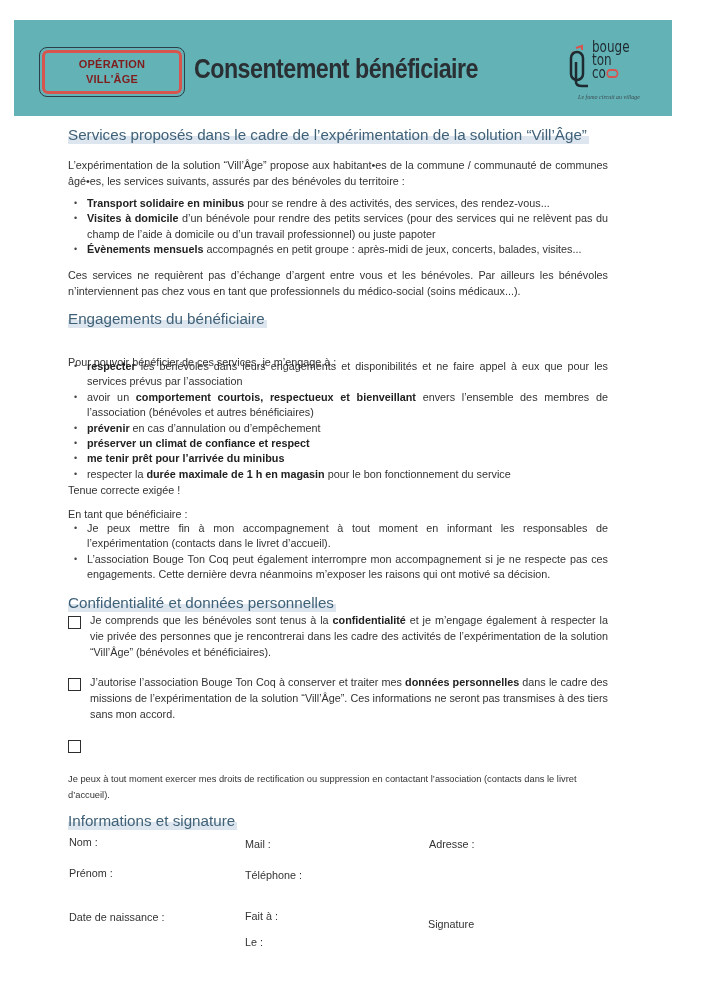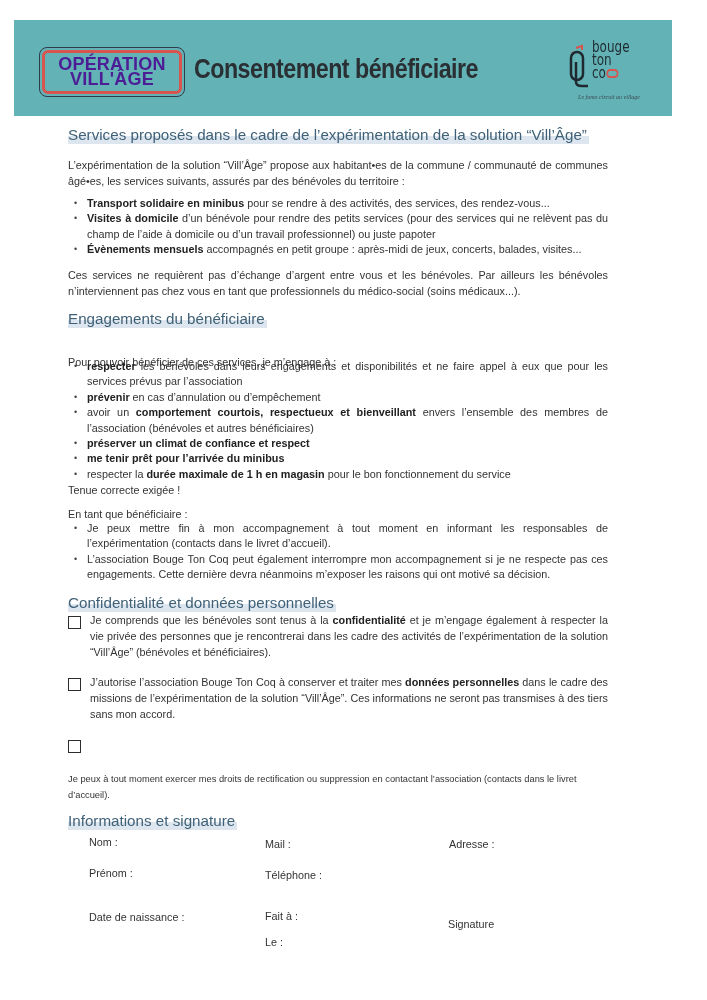--- a/index.html
+++ b/index.html
@@ -10,21 +10,21 @@
       position: absolute; left: 14px; top: 20px; width: 658px; height: 96px;
       background: #63b2b6;
     }
     .op-badge {
       position: absolute; left: 25px; top: 27px; width: 146px; height: 50px;
       border: 1.5px solid #2c3e4a; border-radius: 8px; padding: 2px;
     }
     .op-badge-inner {
       width: 100%; height: 100%; border: 3px solid #d8544e; border-radius: 6px;
       display: flex; flex-direction: column; align-items: center; justify-content: center;
-      font-weight: bold; font-size: 18px; color: #4c1d95; line-height: 15px; letter-spacing: 0.2px;
+      font-weight: bold; font-size: 11px; color: #7f1d1d; line-height: 15px; letter-spacing: 0.2px;
     }
     .doc-title {
       position: absolute; left: 180px; top: 34px;
       font-family: "Liberation Sans", sans-serif; font-weight: bold; font-size: 27px;
       color: #2a2f33; letter-spacing: -0.6px; transform: scaleX(0.86); transform-origin: left center;
     }
     .logo { position: absolute; left: 540px; top: 16px; width: 110px; height: 70px; }
     .logo-mark { position: absolute; left: 14px; top: 8px; width: 22px; height: 46px; }
     .logo-words {
       position: absolute; left: 38px; top: 5px; font-size: 15px; line-height: 13px;
@@ -54,21 +54,21 @@
 
     .check-row { position: absolute; left: 68px; width: 540px; display: flex; align-items: flex-start; }
     .checkbox {
       flex: 0 0 auto; width: 13px; height: 13px; border: 1.6px solid #2d2d2d; margin-top: 4px; margin-right: 9px; background: #fff;
     }
     .check-text { font-size: 10.8px; line-height: 16px; color: #333; text-align: justify; }
     .check-text b { color: #222; }
 
     .small-para { position: absolute; left: 68px; width: 540px; font-size: 9.3px; line-height: 15.5px; color: #333; }
 
-    .field { position: absolute; font-size: 10.8px; color: #333; margin-left: 20px; }
+    .field { position: absolute; font-size: 10.8px; color: #333; }
   </style>
 </head>
 <body>
 
 <div class="header-bar">
   <div class="op-badge">
     <div class="op-badge-inner">
       <span>OPÉRATION</span>
       <span>VILL'ÂGE</span>
     </div>
@@ -104,22 +104,22 @@
 </ul>
 
 <div class="para" style="top:267px;">Ces services ne requièrent pas d’échange d’argent entre vous et les bénévoles. Par ailleurs les bénévoles n’interviennent pas chez vous en tant que professionnels du médico-social (soins médicaux...).</div>
 
 <div class="section-title" style="top:310px;">Engagements du bénéficiaire</div>
 
 <div class="para" style="top:354px;">Pour pouvoir bénéficier de ces services, je m’engage à :</div>
 
 <ul class="blist" style="top:359px;">
   <li><span></span><b>respecter</b><span> les bénévoles dans leurs engagements et disponibilités et ne faire appel à eux que pour les services prévus par l’association</span></li>
+  <li><span>avoir un </span><b>comportement courtois, respectueux et bienveillant</b><span> envers l’ensemble des membres de l’association (bénévoles et autres bénéficiaires)</span></li>
   <li><span></span><b>prévenir</b><span> en cas d’annulation ou d’empêchement</span></li>
-  <li><span>avoir un </span><b>comportement courtois, respectueux et bienveillant</b><span> envers l’ensemble des membres de l’association (bénévoles et autres bénéficiaires)</span></li>
   <li><span></span><b>préserver un climat de confiance et respect</b><span></span></li>
   <li><span></span><b>me tenir prêt pour l’arrivée du minibus</b><span></span></li>
   <li><span>respecter la </span><b>durée maximale de 1 h en magasin</b><span> pour le bon fonctionnement du service</span></li>
 </ul>
 
 <div class="para" style="top:482px;">Tenue correcte exigée !</div>
 
 <div class="para" style="top:506px;">En tant que bénéficiaire :</div>
 
 <ul class="blist" style="top:521px;">

